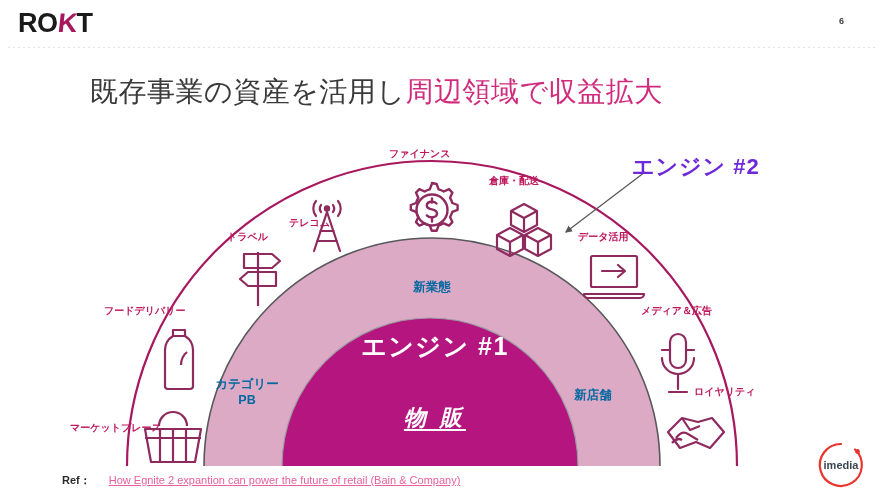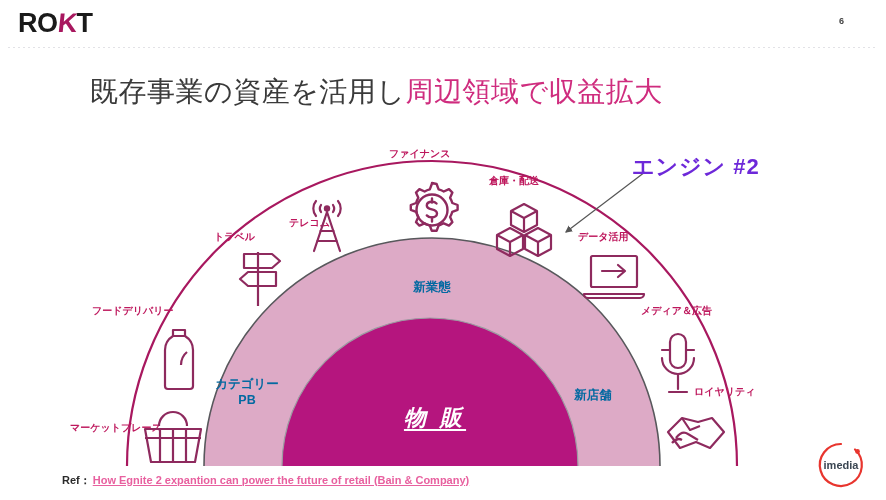--- a/index.html
+++ b/index.html
@@ -109,22 +109,22 @@
   .footer {
     position: absolute; left: 62px; bottom: 12px;
     font-size: 11px;
     color: #2b2b2b;
     font-weight: 700;
     white-space: nowrap;
   }
   .footer .ref-link {
     color: #e8609f;
     text-decoration: underline;
-    font-weight: 700;
-    margin-left: 2px;
+    font-weight: 400;
+    margin-left: 18px;
   }
 
   .imedia {
     position: absolute; right: 18px; bottom: 8px;
     width: 54px; height: 54px;
   }
 </style>
 </head>
 <body>
 
@@ -155,20 +155,21 @@
         <circle cx="432" cy="336" r="305" fill="none" stroke="#a8185f" stroke-width="2.2"></circle>
 
         <circle cx="432" cy="336" r="228" fill="#ddaac6" stroke="#58585c" stroke-width="1.6"></circle>
 
         <circle cx="430" cy="336" r="148" fill="#b5157e" stroke="#9c9ca2" stroke-width="1.2"></circle>
       </g>
 
       <line x1="645" y1="42" x2="566" y2="102" stroke="#555" stroke-width="1.2" marker-end="url(#arrowHead)"></line>
     </svg>
 
+    <div class="core-label core-engine" style="left:310px; top:200px; width:250px;">エンジン #1</div>
     <div class="core-label core-word" style="left:310px; top:273px; width:250px;">物 販</div>
 
     <div class="ring-label" style="left:372px; top:150px; width:120px;">新業態</div>
 
     <div class="ring-label" style="left:192px; top:247px; width:110px;">
       <div>カテゴリー</div>
       <div>PB</div>
     </div>
 
     <div class="ring-label" style="left:538px; top:258px; width:110px;">新店舗</div>
@@ -203,40 +204,40 @@
       <svg width="64" height="60" viewBox="0 0 64 60" fill="none" stroke="#8e2a5e" stroke-width="2.2" stroke-linejoin="round">
         <path d="M32 4 L45 11 L45 25 L32 32 L19 25 L19 11 Z"></path>
         <path d="M19 11 L32 18 L45 11 M32 18 L32 32"></path>
         <path d="M18 28 L31 35 L31 49 L18 56 L5 49 L5 35 Z"></path>
         <path d="M5 35 L18 42 L31 35 M18 42 L18 56"></path>
         <path d="M46 28 L59 35 L59 49 L46 56 L33 49 L33 35 Z"></path>
         <path d="M33 35 L46 42 L59 35 M46 42 L46 56"></path>
       </svg>
     </div>
 
-    <div class="spoke" style="left:214px; top:100px;">トラベル</div>
+    <div class="spoke" style="left:227px; top:100px;">トラベル</div>
     <div class="icon-box" style="left:232px; top:118px;">
       <svg width="56" height="62" viewBox="0 0 56 62" fill="none" stroke="#8e2a5e" stroke-width="2.2" stroke-linejoin="round">
         <path d="M12 6 h28 l8 7 -8 7 h-28 z"></path>
         <path d="M44 24 h-28 l-8 7 8 7 h28 z"></path>
         <path d="M26 4 v54"></path>
       </svg>
     </div>
 
     <div class="spoke" style="left:578px; top:100px;">データ活用</div>
     <div class="icon-box" style="left:580px; top:122px;">
       <svg width="68" height="52" viewBox="0 0 68 52" fill="none" stroke="#8e2a5e" stroke-width="2.2" stroke-linejoin="round">
         <rect x="11" y="4" width="46" height="31" rx="1.5"></rect>
         <path d="M22 19 h22 M38 13 l7 6 -7 6" stroke-linecap="round"></path>
         <path d="M4 42 h60 M14 35 h40" stroke-linecap="round"></path>
         <path d="M4 42 a4 4 0 0 0 4 4 h52 a4 4 0 0 0 4 -4"></path>
       </svg>
     </div>
 
-    <div class="spoke" style="left:92px; top:174px;">フードデリバリー</div>
+    <div class="spoke" style="left:104px; top:174px;">フードデリバリー</div>
     <div class="icon-box" style="left:158px; top:196px;">
       <svg width="42" height="66" viewBox="0 0 42 66" fill="none" stroke="#8e2a5e" stroke-width="2.2" stroke-linejoin="round">
         <path d="M15 4 h12 v6 h-12 z"></path>
         <path d="M15 10 q-8 5 -8 14 v36 a3 3 0 0 0 3 3 h22 a3 3 0 0 0 3 -3 v-36 q0-9 -8-14"></path>
         <path d="M29 26 q-6 5 -6 13"></path>
       </svg>
     </div>
 
     <div class="spoke" style="left:641px; top:174px;">メディア＆広告</div>
     <div class="icon-box" style="left:655px; top:200px;">

